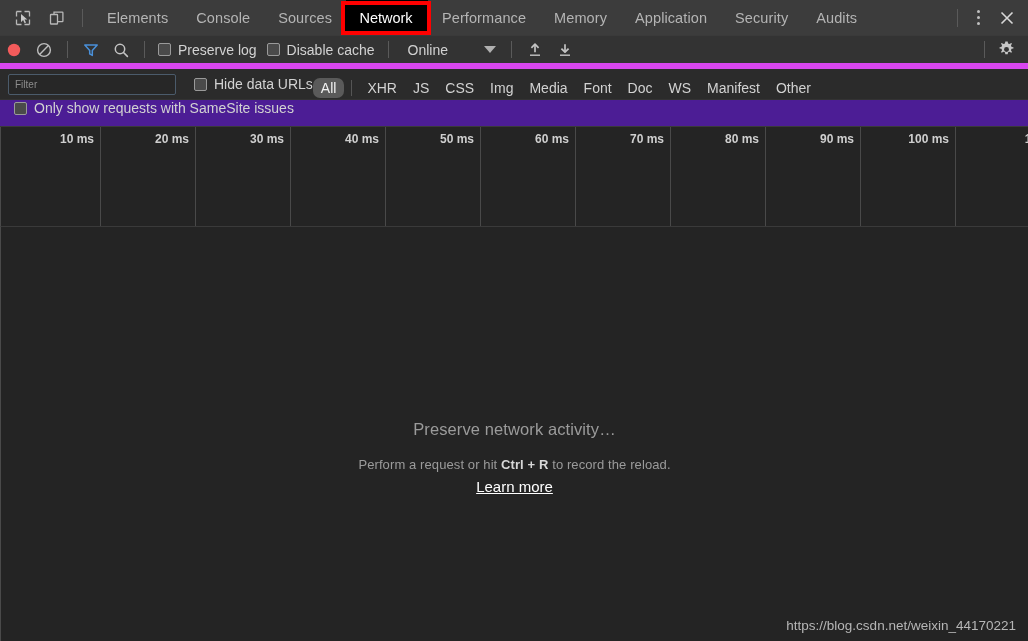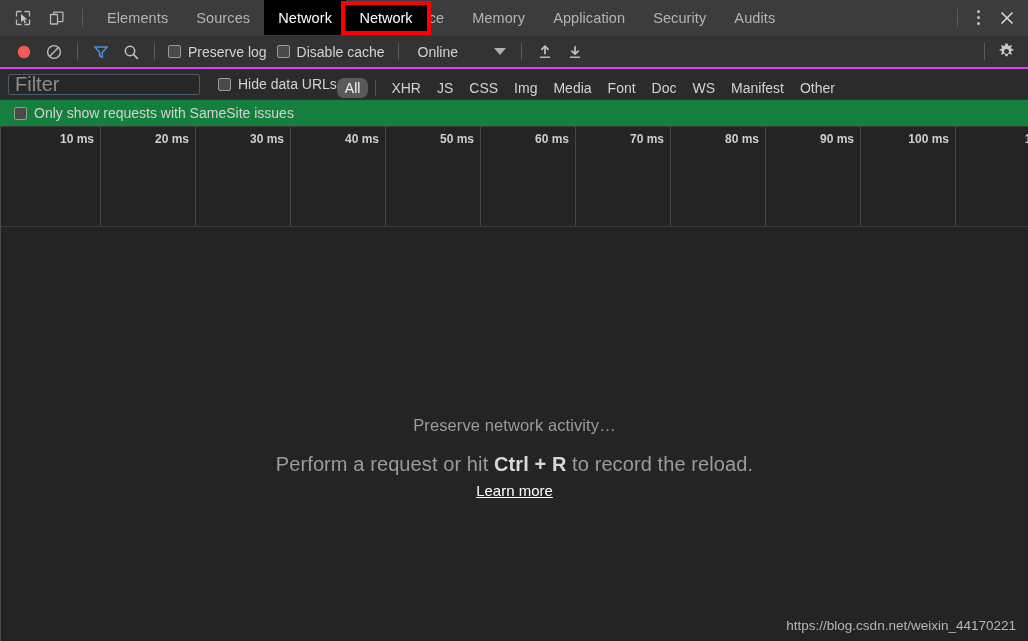--- a/index.html
+++ b/index.html
@@ -114,22 +114,22 @@
   }
 
   
   .toolbar {
     position: relative;
     height: 33px;
     flex: 0 0 33px;
     background: #333333;
     display: flex;
     align-items: center;
-    padding: 0 8px 0 10px;
-    border-bottom: 2px solid #d946ef;
+    padding: 0 8px 0 0;
+    border-bottom: 6px solid #d946ef;
     gap: 2px;
   }
   .tb-btn {
     width: 28px; height: 26px;
     display: flex; align-items: center; justify-content: center;
     cursor: default;
   }
   .tb-sep {
     width: 1px; height: 17px;
     background: #5a5a5a;
@@ -183,27 +183,27 @@
     height: 31px;
     flex: 0 0 31px;
     background: #2b2b2b;
     display: flex;
     align-items: center;
     padding: 0 8px 0 8px;
     gap: 0px;
     border-bottom: 1px solid #333333;
   }
   .filter-input {
-    width: 192px;
+    width: 168px;
     height: 21px;
     background: #272727;
     border: 1px solid #4b5b6b;
     border-radius: 2px;
     color: #d0d0d0;
-    font-size: 20px;
+    font-size: 10px;
     font-family: "Liberation Sans", sans-serif;
     padding: 4px 6px;
     outline: none;
   }
   .filter-input::placeholder { color: #8d8d8d; opacity: 1; }
   .hide-data {
     display: flex;
     align-items: center;
     gap: 7px;
     margin-left: 18px;
@@ -232,23 +232,23 @@
   }
   .type-chip.active {
     background: #5a5a5a;
     color: #f0f0f0;
   }
 
   
   .samesitebar {
     height: 27px;
     flex: 0 0 27px;
-    background: #15803d;
-    display: flex;
-    align-items: center;
+    background: #4c1d95;
+    display: flex;
+    align-items: flex-start;
     padding: 0 8px 0 10px;
     border-bottom: 1px solid #3a3a3a;
   }
   .samesitebar .check-label { font-size: 14px; color: #d2d2d2; }
 
   
   .overview {
     position: relative;
     flex: 0 0 100px;
     height: 100px;
@@ -297,21 +297,21 @@
     margin-top: 48px;
     user-select: none;
   }
   .empty-line1 {
     font-size: 16.5px;
     color: #9b9b9b;
     margin-bottom: 18px;
     letter-spacing: 0.1px;
   }
   .empty-line2 {
-    font-size: 20px;
+    font-size: 13px;
     color: #9b9b9b;
     margin-bottom: 6px;
     letter-spacing: 0.1px;
   }
   .shortcut {
     color: #d8d8d8;
     font-weight: bold;
   }
   .learn-more {
     font-size: 15px;
@@ -346,20 +346,21 @@
         <svg width="18" height="18" viewBox="0 0 18 18">
           <rect x="2.5" y="5.5" width="7" height="9.5" rx="0.6" fill="none" stroke="#b8b8b8" stroke-width="1.3"></rect>
           <path d="M6 5.5 V3.2 h8.3 a0.6 0.6 0 0 1 0.6 0.6 V12 a0.6 0.6 0 0 1 -0.6 0.6 H9.5" fill="none" stroke="#b8b8b8" stroke-width="1.3"></path>
         </svg>
       </div>
       <div class="vsep"></div>
     </div>
 
     <div class="tabs">
       <div class="tab">Elements</div>
+      <div class="tab">Console</div>
       <div class="tab">Sources</div>
       <div class="tab selected">Network</div>
       <div class="tab">Performance</div>
       <div class="tab">Memory</div>
       <div class="tab">Application</div>
       <div class="tab">Security</div>
       <div class="tab">Audits</div>
     </div>
 
     <div class="annot-box"></div>

